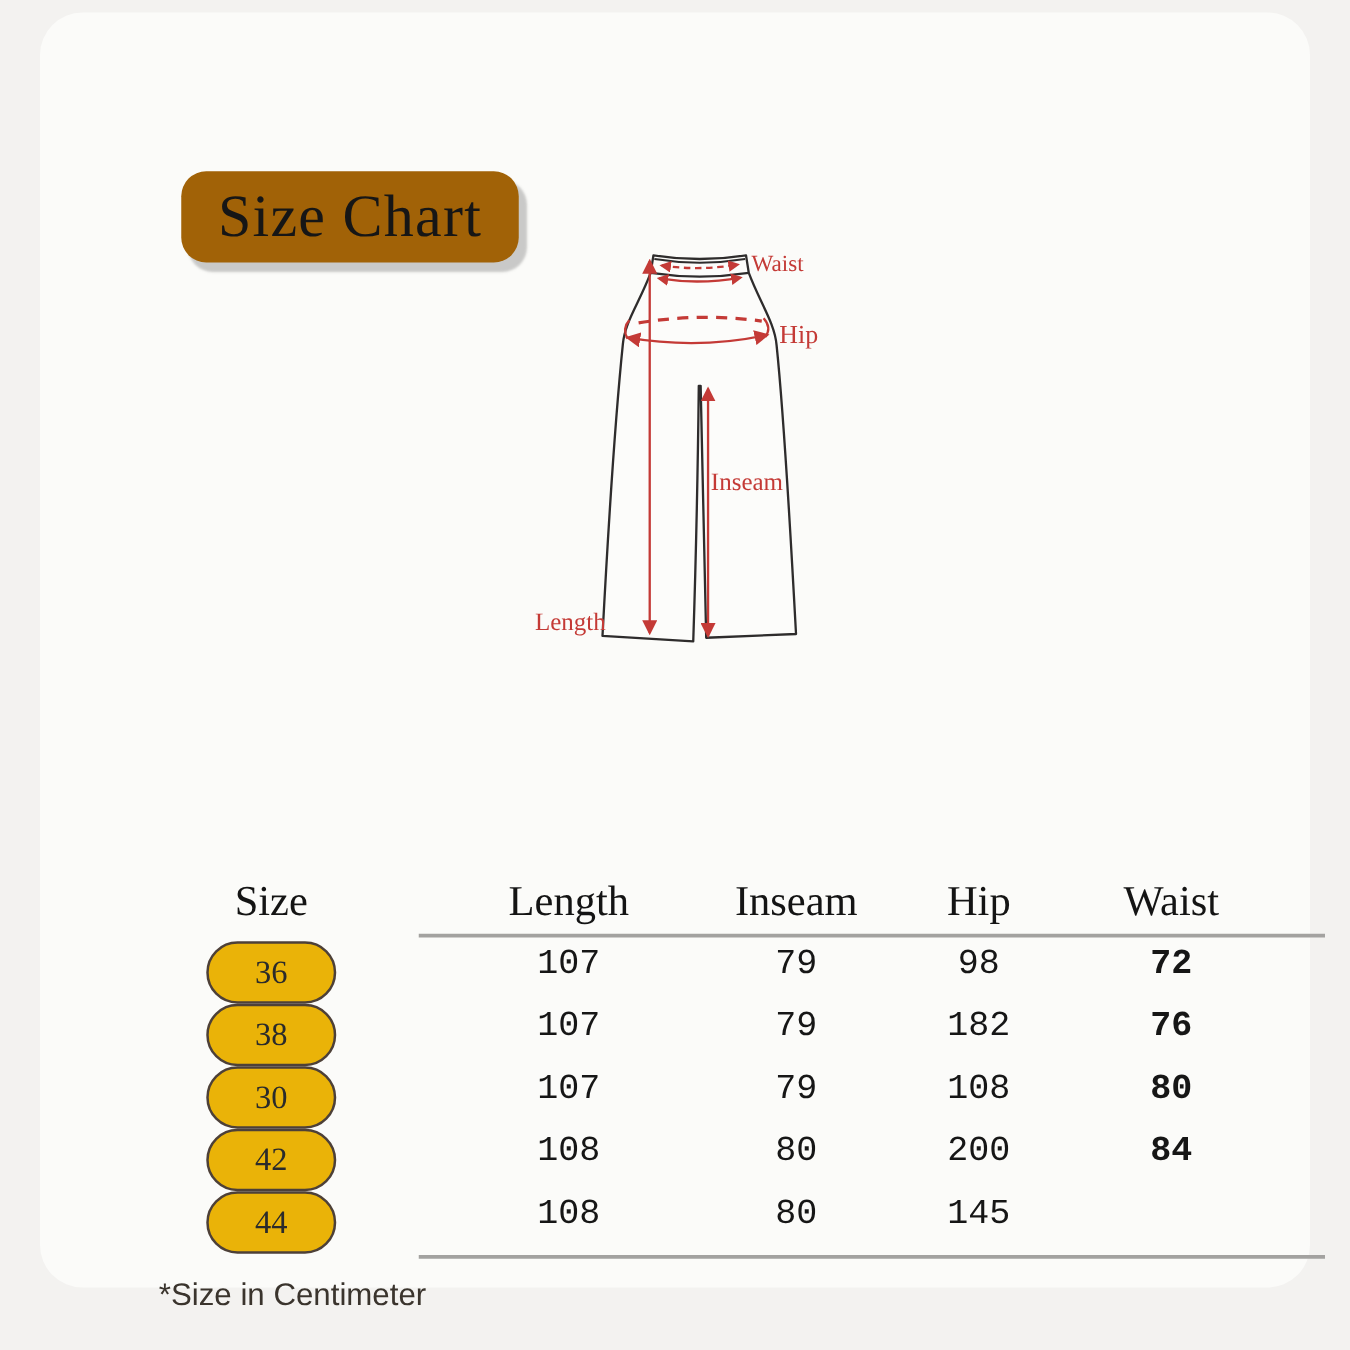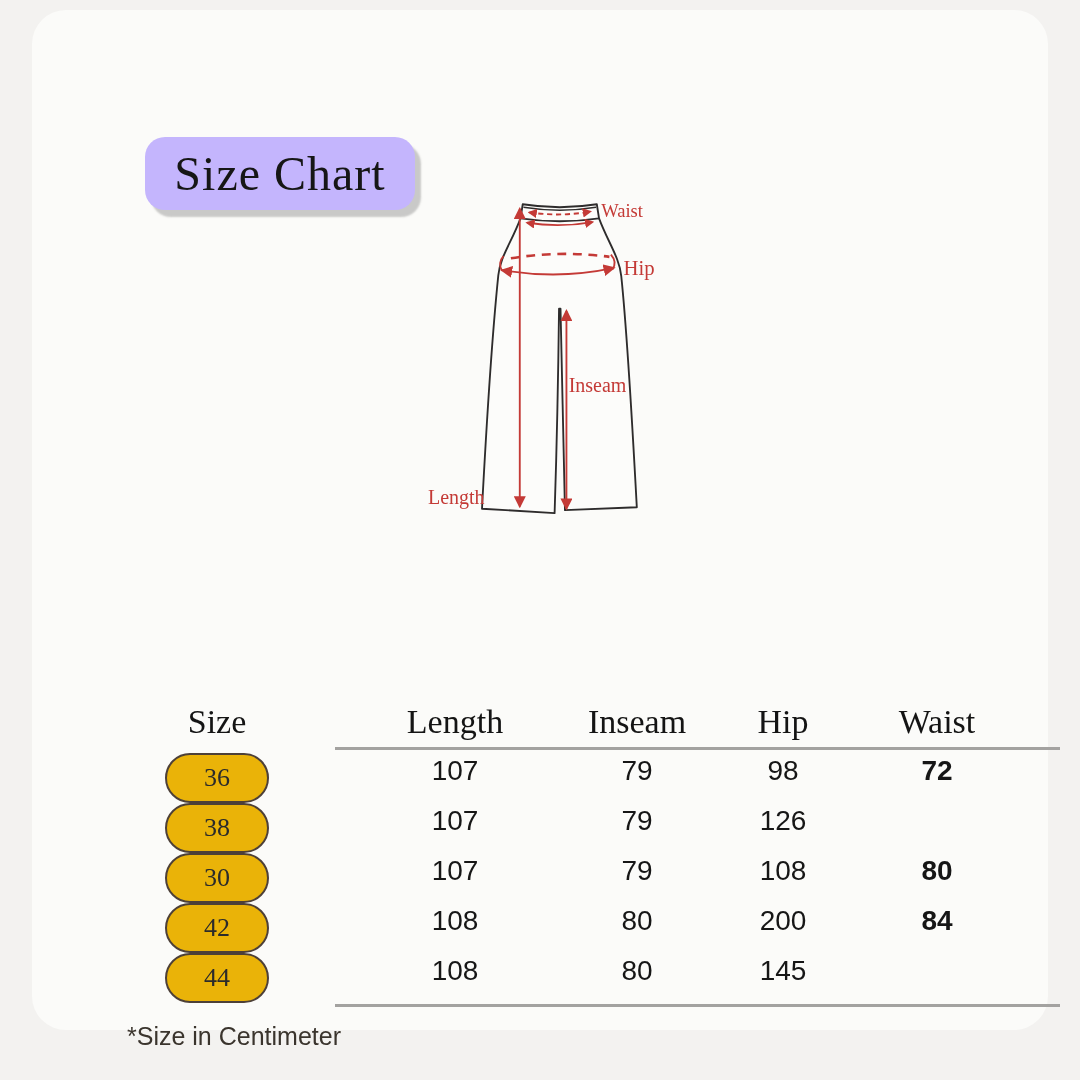--- a/index.html
+++ b/index.html
@@ -8,21 +8,21 @@
     background:#f3f2f0;
     font-family:"Liberation Sans", sans-serif;
     overflow:hidden;
   }
   .card{
     position:absolute;left:32px;top:10px;width:1016px;height:1020px;
     background:#fbfbf9;border-radius:34px;
   }
   .title-badge{
     position:absolute;left:113px;top:127px;width:270px;height:73px;
-    background:#c4b5fd;border-radius:20px;
+    background:#a16207;border-radius:20px;
     box-shadow:6px 7px 2px rgba(110,110,110,0.35);
     display:flex;align-items:center;justify-content:center;
   }
   .title-badge span{
     font-family:"Liberation Serif", serif;
     font-size:48px;color:#161616;letter-spacing:1px;
   }
   .diagram-svg{position:absolute;left:330px;top:175px;}
   .size-table{position:absolute;left:60px;top:688px;width:968px;}
   .trow{
@@ -31,21 +31,21 @@
     align-items:center;
   }
   .thead-row{height:48px;}
   .thead-row .hcell{
     font-family:"Liberation Serif", serif;
     font-size:34px;color:#141414;text-align:center;
   }
   .data-row{height:50px;}
   .cell{
     text-align:center;font-size:28px;color:#161616;
-    font-family:Liberation Sans, sans-serif;
+    font-family:Liberation Mono, monospace;
   }
   .cell.waist{font-weight:bold;}
   .pillwrap{display:flex;justify-content:center;align-items:center;}
   .pill{
     position:relative;top:7px;
     width:100px;height:46px;
     background:#eab308;border:2.5px solid #4d4038;border-radius:26px;
     display:flex;align-items:center;justify-content:center;
     font-family:"Liberation Serif", serif;font-size:26px;color:#2b2b2b;
   }
@@ -142,21 +142,22 @@
     </div>
 
     <div class="trow data-row">
       <div class="pillwrap">
           <div class="pill">
             <span>38</span>
           </div>
         </div>
       <div class="cell">107</div>
       <div class="cell">79</div>
-      <div class="cell">126</div>
+      <div class="cell">182</div>
+      <div class="cell waist">76</div>
       <div></div>
     </div>
 
     <div class="trow data-row">
       <div class="pillwrap">
           <div class="pill">
             <span>30</span>
           </div>
         </div>
       <div class="cell">107</div>

